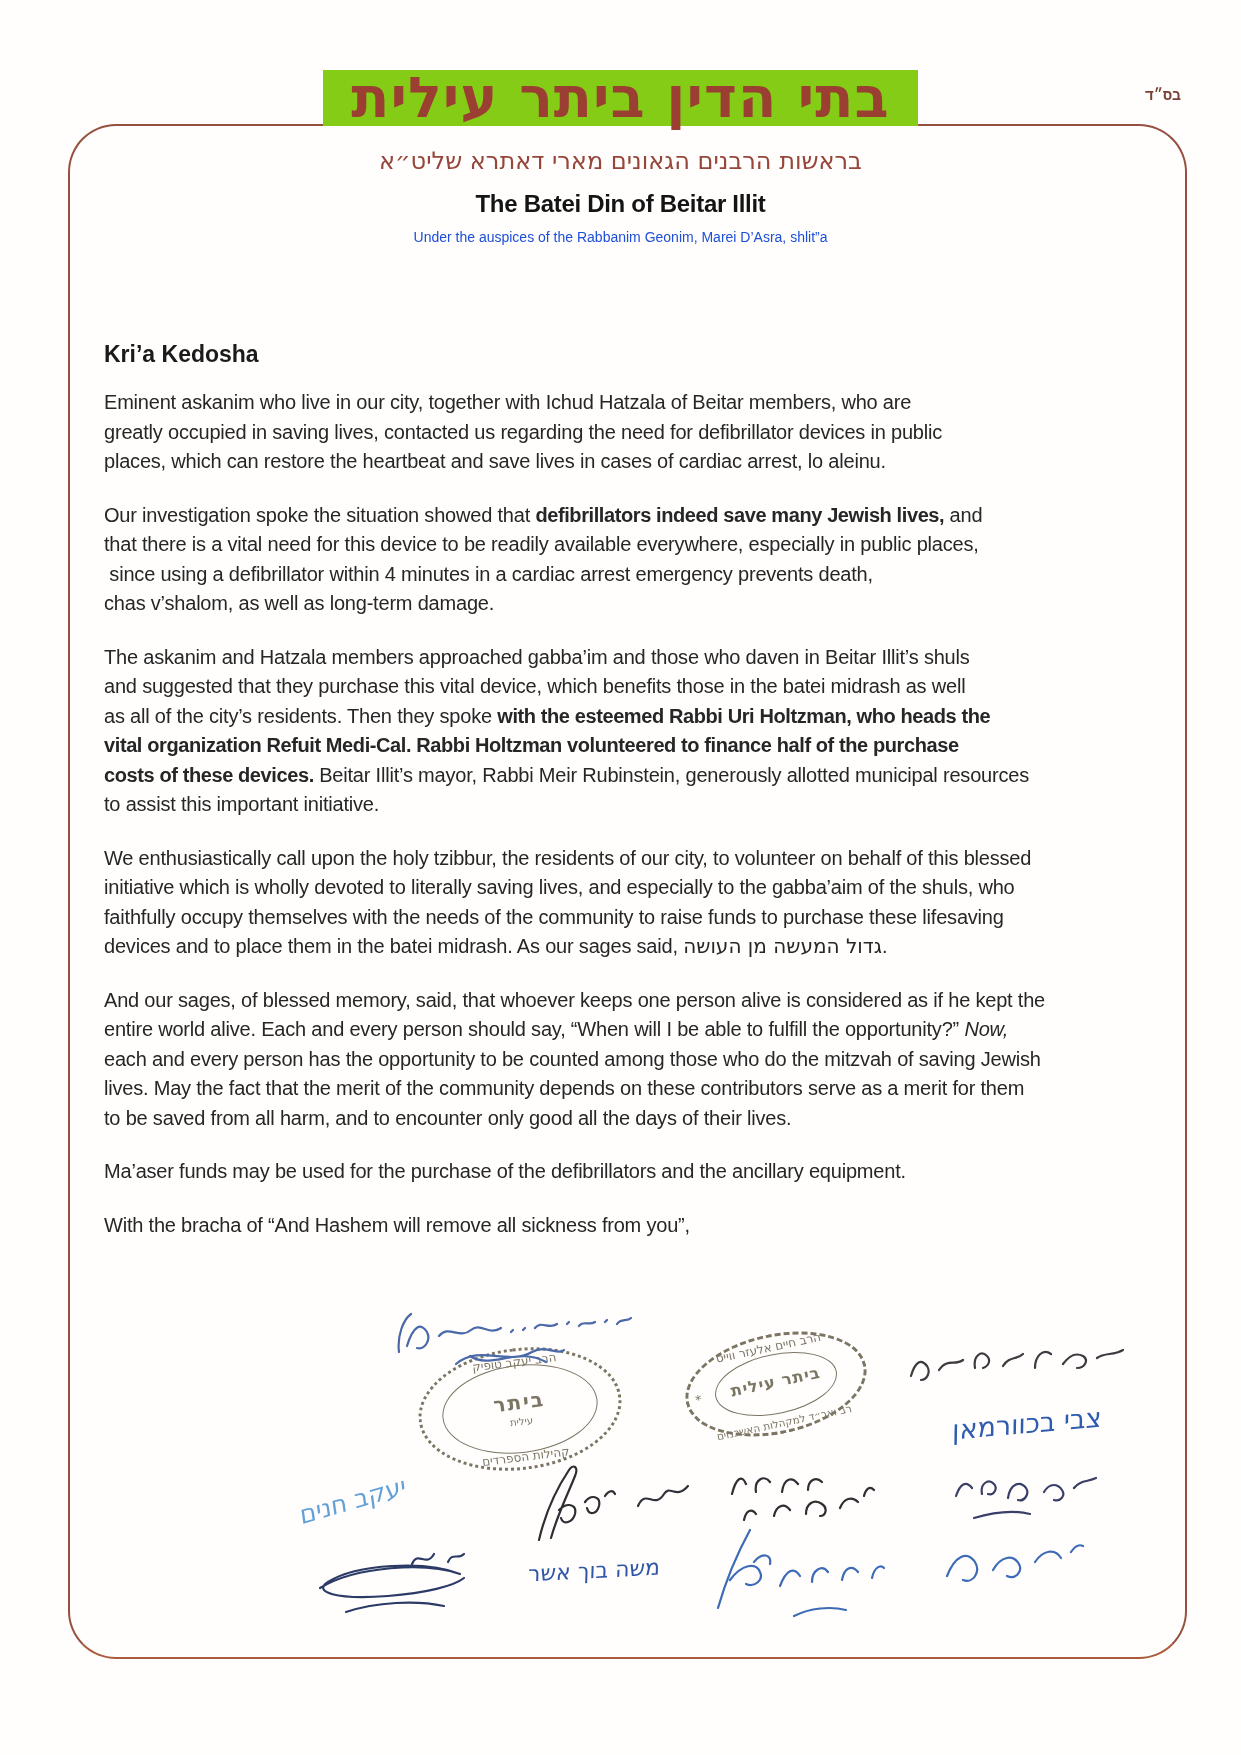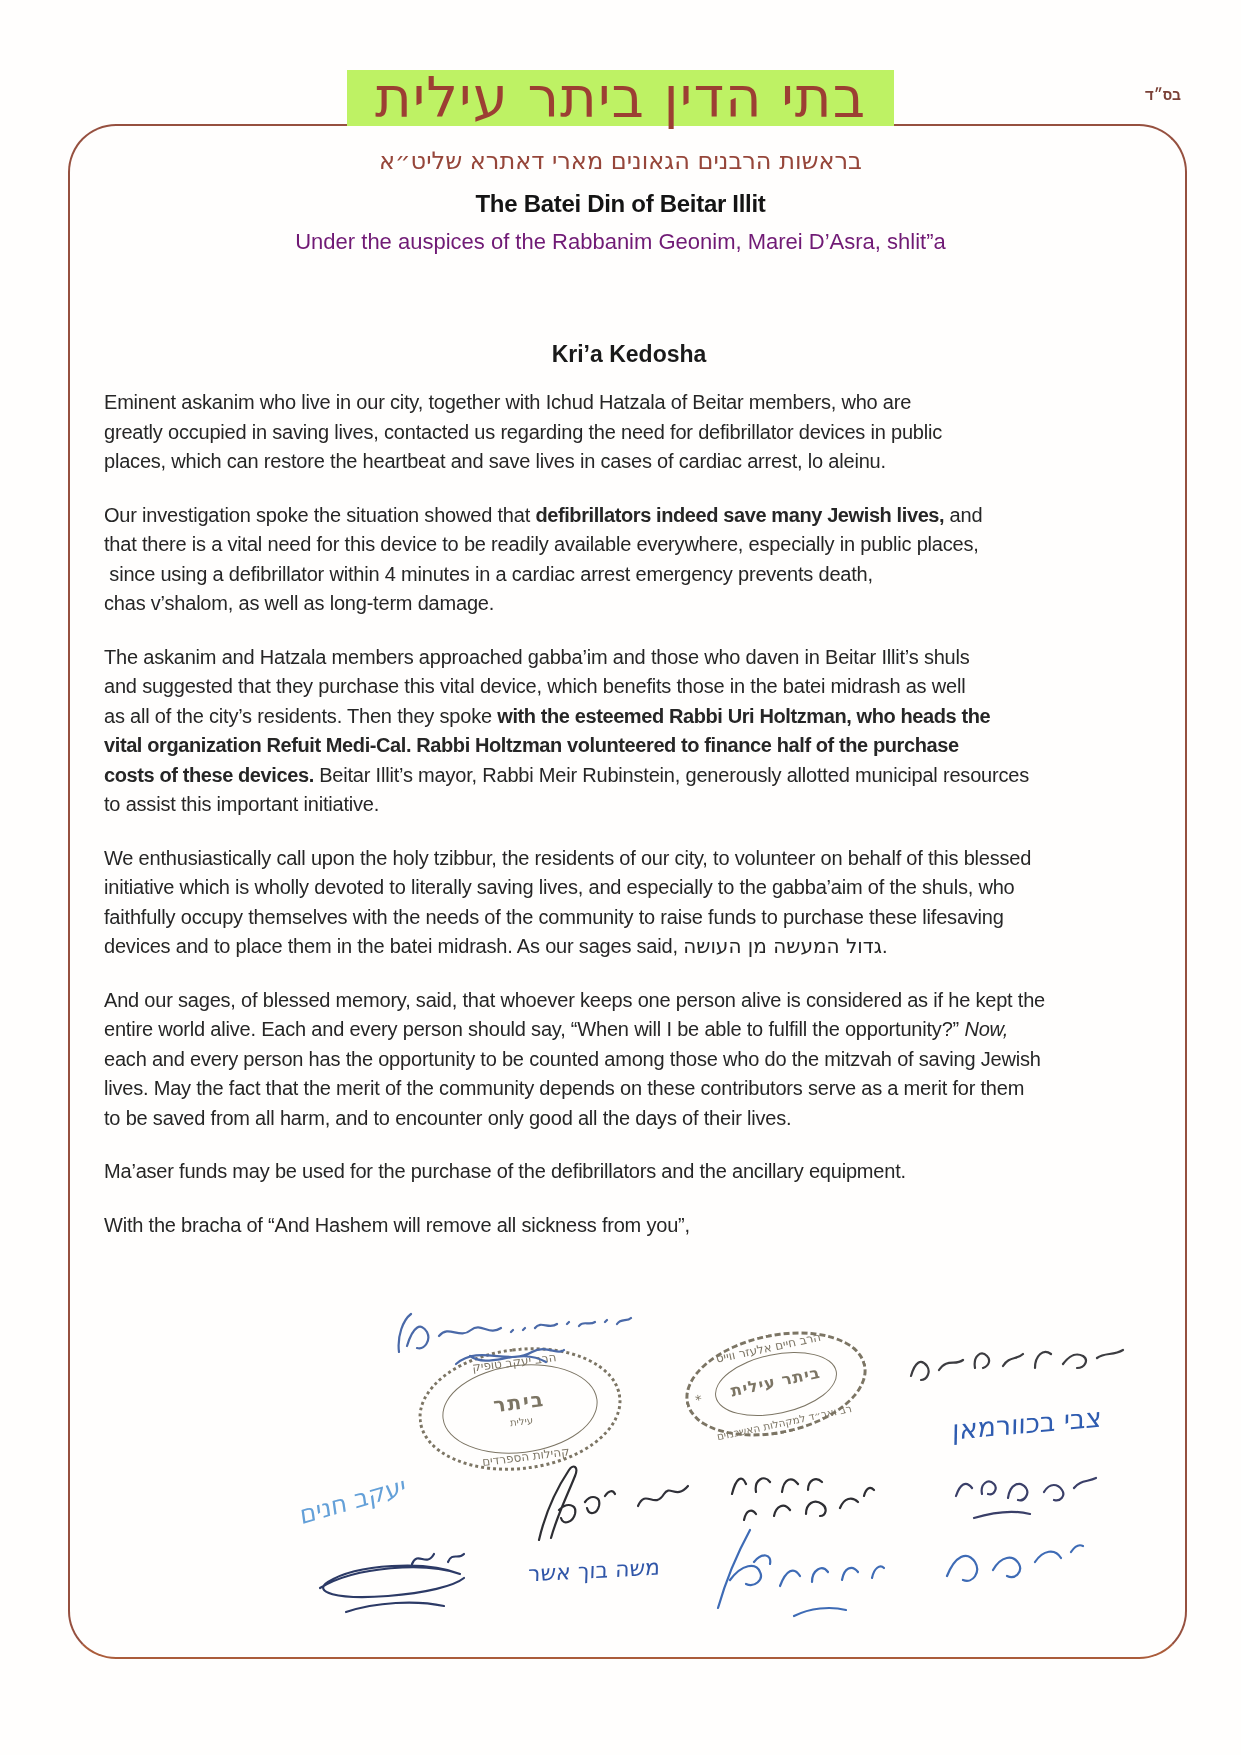--- a/index.html
+++ b/index.html
@@ -6,31 +6,31 @@
   .page{position:relative;width:1241px;height:1755px;background:#fffefd;overflow:hidden;
         font-family:"Liberation Sans",sans-serif;}
   
   .frame{position:absolute;left:68px;top:124px;width:1115px;height:1531px;
          border:2px solid var(--frame-border);border-bottom-color:var(--frame-border-bottom);
          border-radius:48px;z-index:1;}
   
   .besd{position:absolute;top:66px;right:60px;font-size:15px;font-weight:bold;
         color:var(--besd-color);font-family:Liberation Mono, monospace;z-index:4;margin-top:22px;}
   .hebrew-title{position:absolute;top:70px;left:0;right:0;text-align:center;z-index:2;direction:rtl;}
-  .hebrew-title span{display:inline-block;background:#bef264;padding:0 28px;
-        font-family:"DejaVu Sans",sans-serif;font-weight:normal;font-size:56px;line-height:1.0;
+  .hebrew-title span{display:inline-block;background:#84cc16;padding:0 28px;
+        font-family:"DejaVu Sans",sans-serif;font-weight:bold;font-size:56px;line-height:1.0;
         color:var(--accent-red);letter-spacing:1px;}
   .hebrew-subtitle{position:absolute;top:147px;left:0;right:0;text-align:center;z-index:2;direction:rtl;
         font-family:"DejaVu Sans",sans-serif;font-size:24px;color:var(--accent-red-sub);}
   .en-title{position:absolute;top:190px;left:0;right:0;text-align:center;z-index:2;
         font-size:24px;font-weight:bold;color:#141414;letter-spacing:-0.3px;}
   .en-subtitle{position:absolute;top:229px;left:0;right:0;text-align:center;z-index:2;
-        font-size:22px;color:#701a75;}
-  
-  .doc-heading{position:absolute;top:341px;left:104px;width:1050px;text-align:center;z-index:2;
+        font-size:14px;color:#1d4ed8;}
+  
+  .doc-heading{position:absolute;top:341px;left:104px;width:1050px;text-align:left;z-index:2;
         font-size:23px;font-weight:bold;color:#1a1a1a;}
   .doc-body{position:absolute;top:388px;left:104px;width:1055px;z-index:2;
         font-size:20px;line-height:29.5px;color:var(--body-text);letter-spacing:-0.2px;}
   .para{margin:0 0 24px 0;}
   .para span{white-space:pre-wrap;}
   .para .b{font-weight:bold;letter-spacing:-0.4px;}
   .para .i{font-style:italic;}
   .para .he{font-family:"DejaVu Sans",sans-serif;letter-spacing:0;}
   .para.spaced{margin-top:50px;}
   

